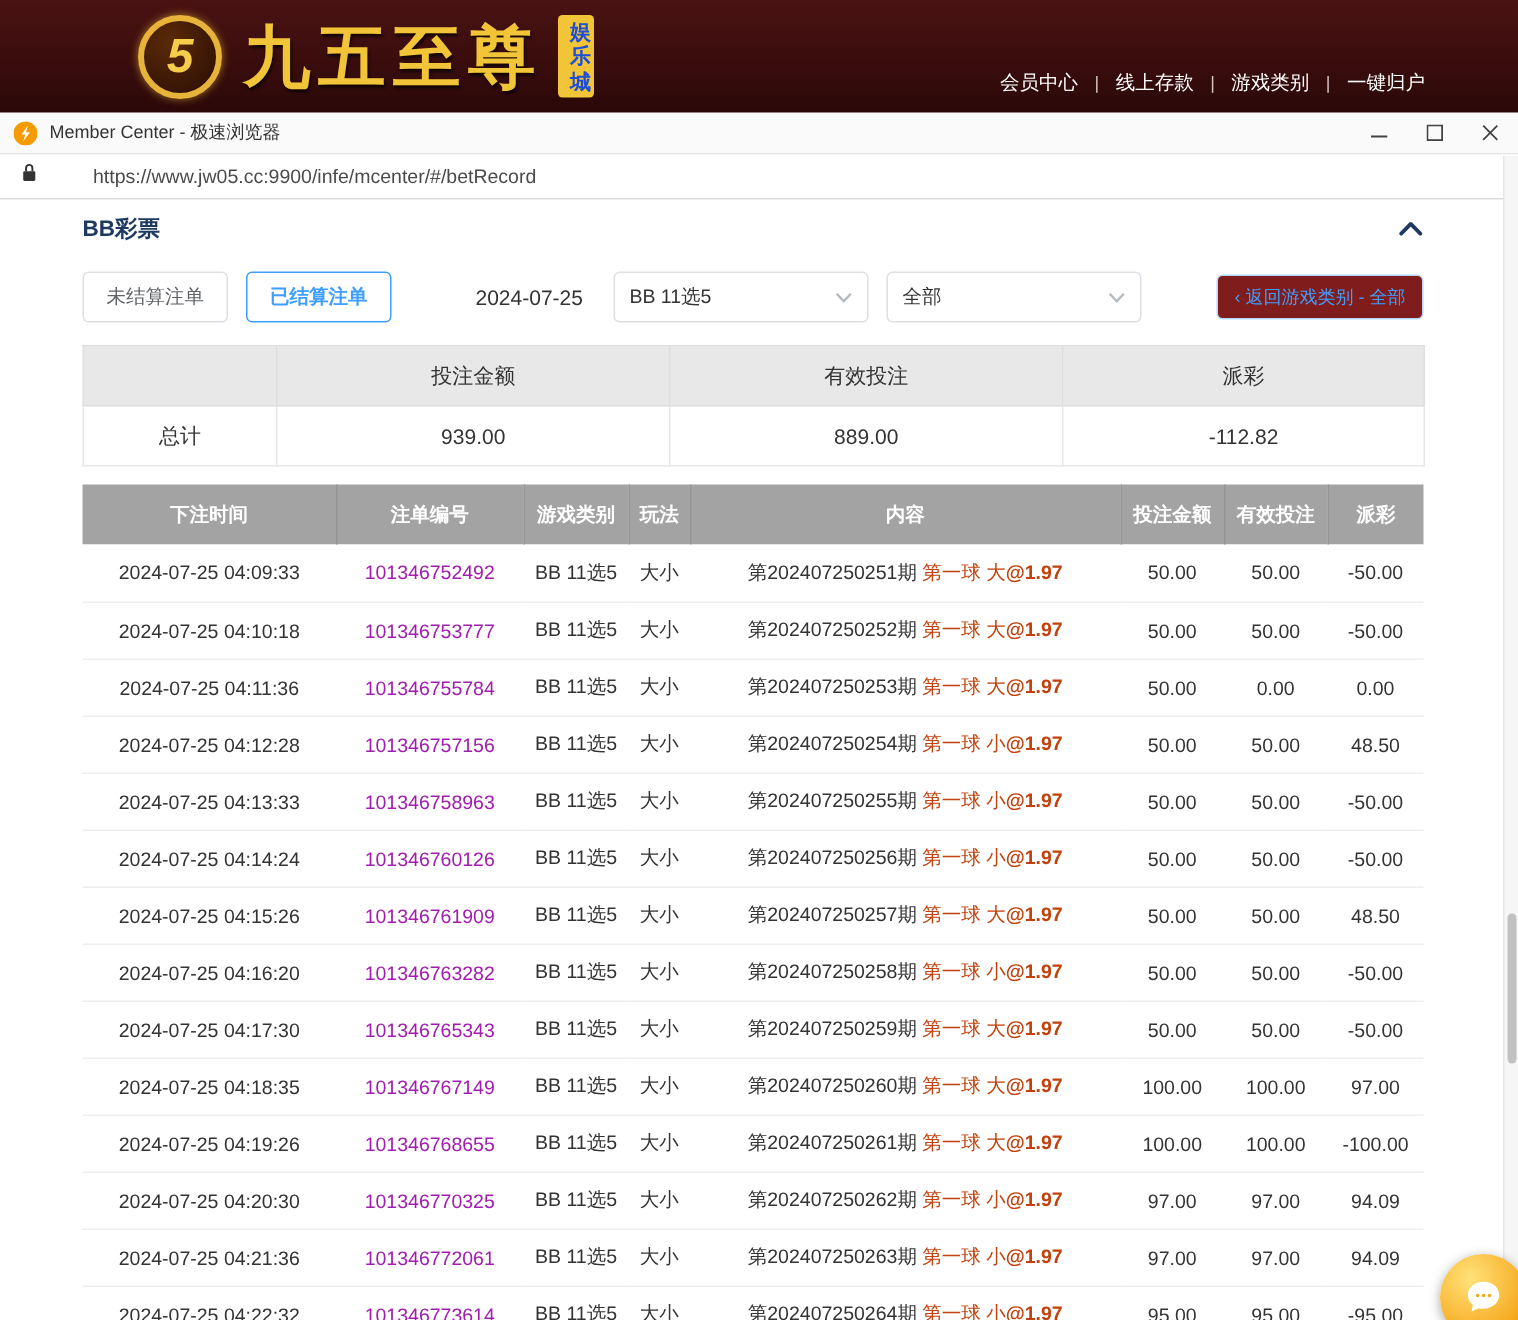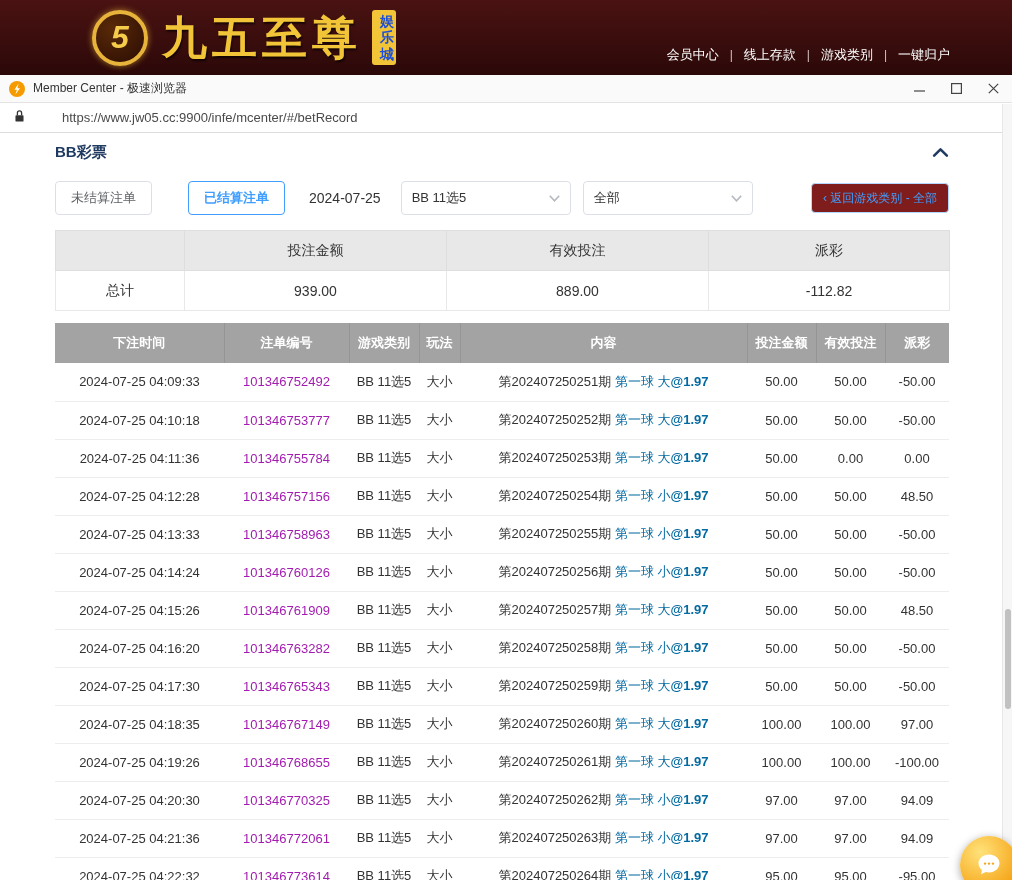--- a/index.html
+++ b/index.html
@@ -59,22 +59,22 @@
   .page-head { display: flex; align-items: center; justify-content: space-between; margin-top: 2px; gap: 28px; }
   .page-title { font-size: 15px; font-weight: bold; color: #1f3a60; }
   .collapse-btn { cursor: pointer; display: flex; align-items: center; }
 
   .filter-row { display: flex; align-items: center; margin-top: 19px; }
   .btn {
     height: 34px; padding: 0 15px; border-radius: 4px; font-size: 13px;
     background: #fff; cursor: pointer; white-space: nowrap;
   }
   .btn-unsettled { border: 1px solid #dcdfe6; color: #606266; margin-right: 12px; }
-  .btn-settled { border: 1px solid #409eff; color: #409eff; font-weight: bold; margin-right: 24px; margin-left: 24px; }
-  .date-label { font-size: 14px; color: #333; margin-right: 20px; }
+  .btn-settled { border: 1px solid #409eff; color: #409eff; font-weight: bold; margin-right: 24px; }
+  .date-label { font-size: 14px; color: #333; margin-right: 20px; margin-left: 32px; }
   .select {
     width: 170px; height: 34px; border: 1px solid #dcdfe6; border-radius: 4px;
     display: flex; align-items: center; justify-content: space-between;
     padding: 0 10px; font-size: 13px; color: #333; margin-right: 12px;
     background: #fff; cursor: pointer;
   }
   .back-btn {
     margin-left: auto; height: 30px; padding: 0 11px; border-radius: 4px;
     background: #7f1d1d; border: 1px solid #b3d8ff; color: #409eff;
     font-size: 12px; display: flex; align-items: center; cursor: pointer; white-space: nowrap;
@@ -96,21 +96,21 @@
   .bets-table thead th {
     background: #a3a3a3; color: #fff; font-size: 13px; font-weight: bold;
     height: 40px; text-align: center; border-right: 1px solid #959595;
   }
   .bets-table thead th:last-child { border-right: none; }
   .bets-table tbody td {
     height: 38px; font-size: 13px; color: #333; text-align: center;
     border-bottom: 1px solid #ededed; background: #fff; white-space: nowrap;
   }
   .bets-table tbody td.c-id { color: #a21caf; }
-  .pick, .odds { color: #0369a1; margin-top: 32px; }
+  .pick, .odds { color: #c2410c; margin-top: 32px; }
   .odds { font-weight: bold; }
   .neg { color: #e60000; }
 
   
   .scrollbar {
     position: absolute; top: 104px; right: 0; bottom: 0; width: 10px;
     background: #f6f6f6; border-left: 1px solid #e7e7e7;
   }
   .scroll-thumb {
     position: absolute; top: 505px; left: 2px; width: 6px; height: 100px;

